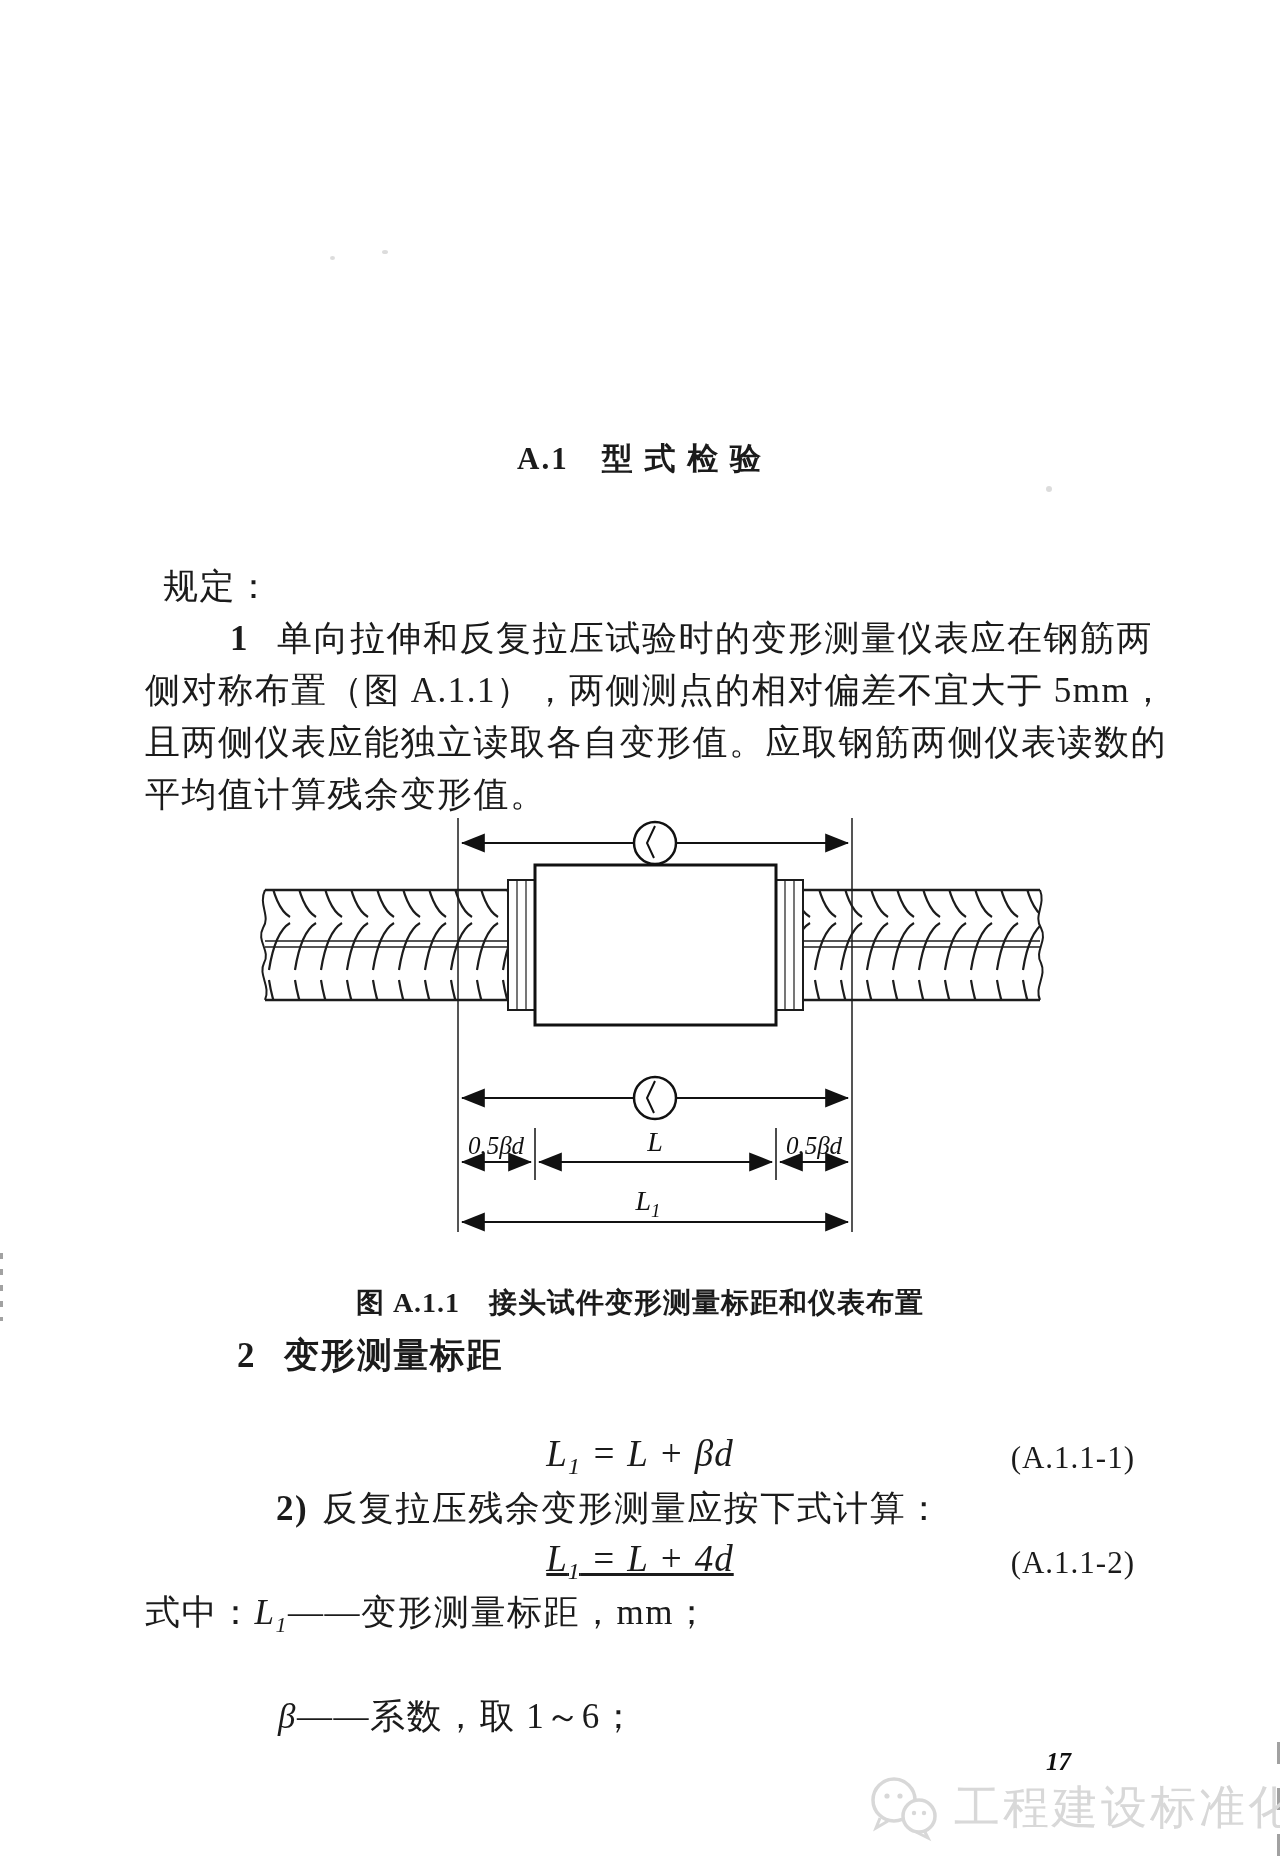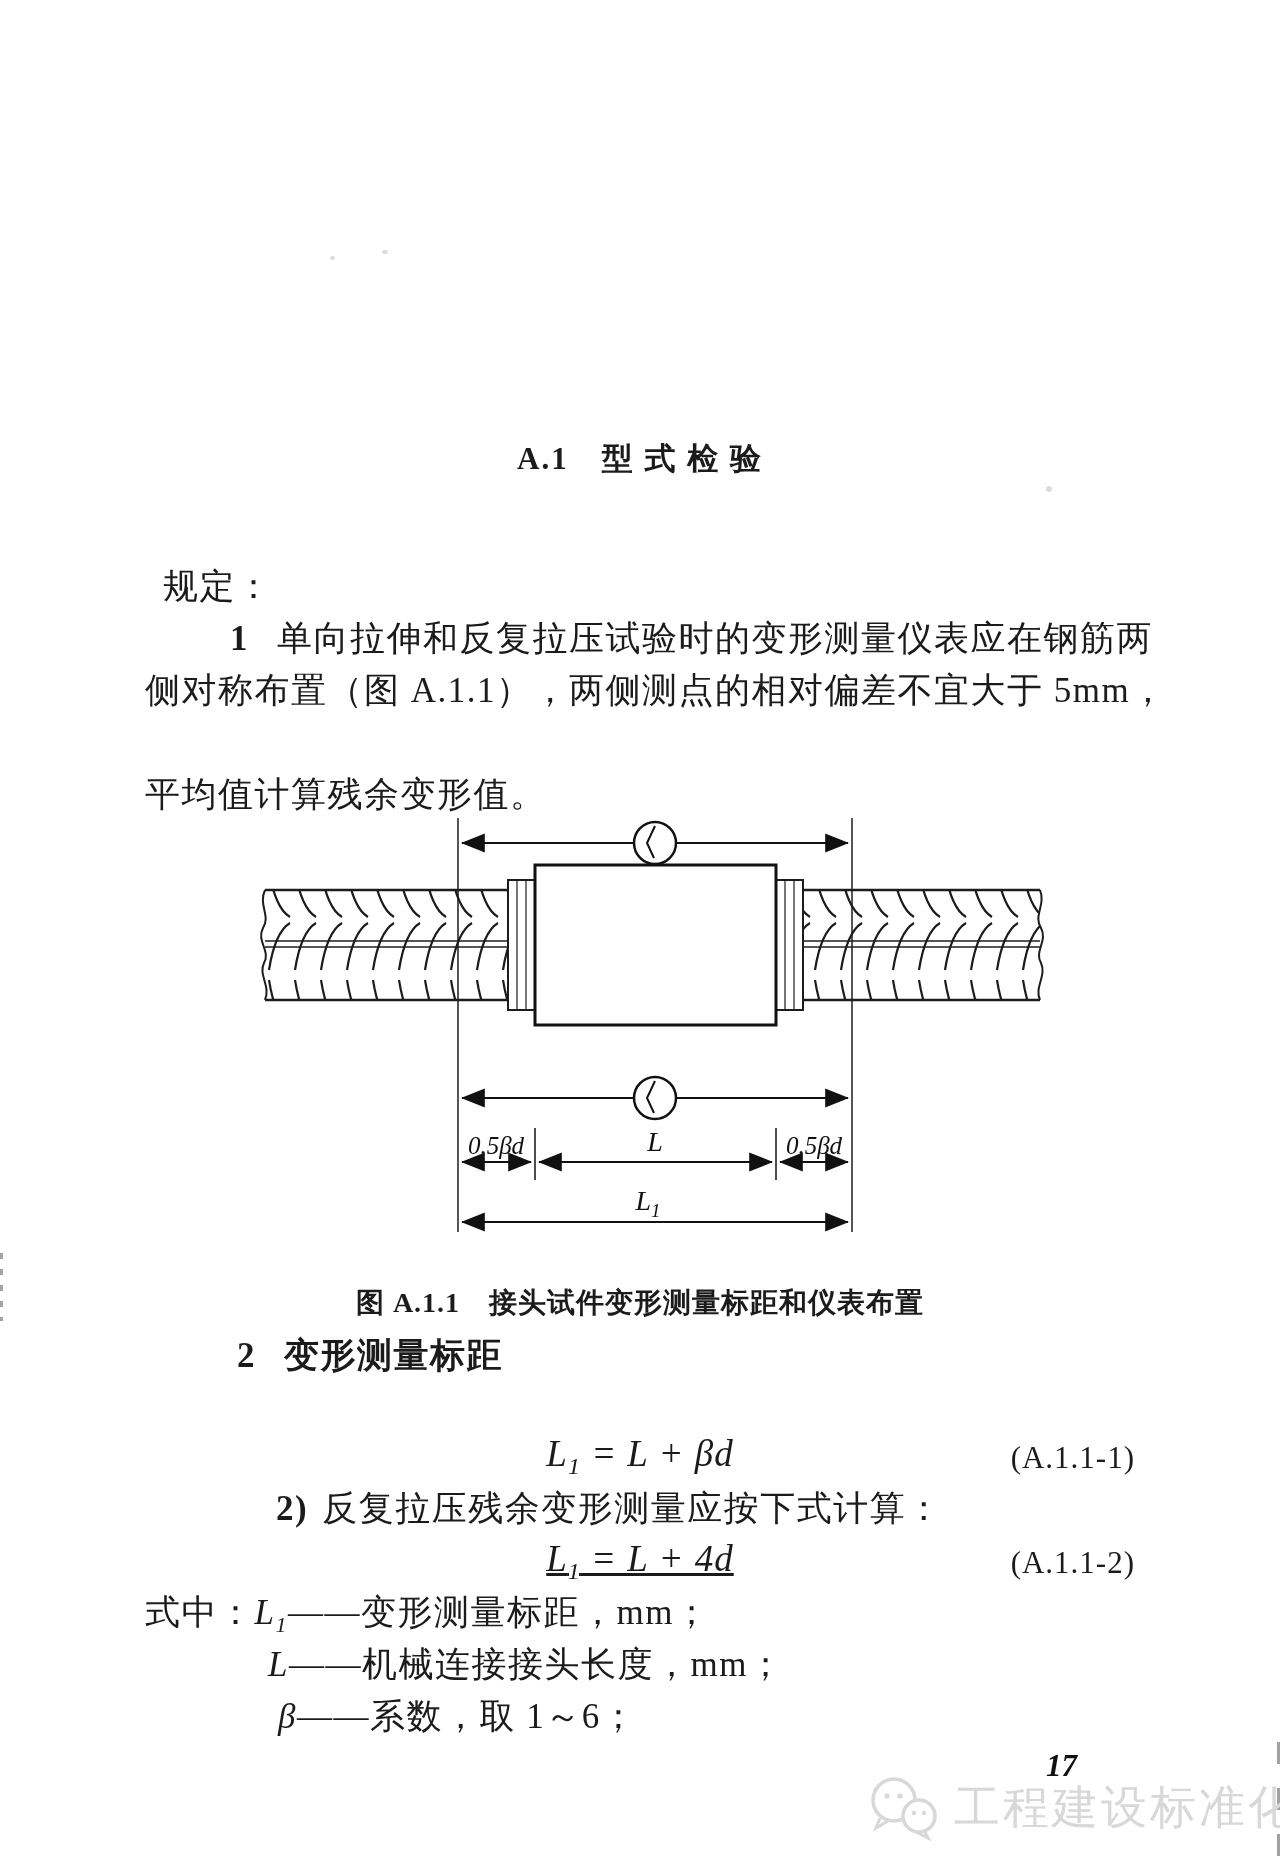--- a/index.html
+++ b/index.html
@@ -19,21 +19,21 @@
   .blabel{font-weight:700;margin-right:24px;letter-spacing:1px;}
   .bnum{font-weight:700;margin-right:28px;}
   .caption{top:1284px;font-size:28px;font-weight:600;letter-spacing:1px;}
   .item2line{font-size:35px;font-weight:700;letter-spacing:1.5px;white-space:nowrap;}
   .subnum{margin-right:14px;font-weight:700;}
   .formula{font-size:37px;font-style:italic;letter-spacing:1px;}
   .formula .fsub{font-size:24px;font-style:italic;vertical-align:sub;}
   .eqno{font-size:31px;letter-spacing:1px;text-align:right;width:180px;}
   .wvar{font-style:italic;font-family:"Liberation Serif",serif;}
   .wsub{font-size:22px;vertical-align:sub;font-style:italic;}
-  .pageno{top:1748px;left:1046px;font-size:31px;font-style:italic;font-weight:600;color:#101010;}
+  .pageno{top:1748px;left:1046px;font-size:25px;font-style:italic;font-weight:600;color:#101010;}
   .watermark{top:1772px;left:866px;display:flex;align-items:center;color:#d8d8d8;}
   .wm-text{font-size:46px;letter-spacing:3px;white-space:nowrap;}
   .speck{position:absolute;background:#9a9a9a;border-radius:50%;opacity:.35;}
   .edge-dash{position:absolute;left:0;top:1253px;width:3px;height:68px;
     background:repeating-linear-gradient(#555 0 6px,transparent 6px 16px);opacity:.55;}
   .edge-right{position:absolute;right:0;top:1742px;width:3px;height:116px;
     background:repeating-linear-gradient(#444 0 22px,transparent 22px 46px);opacity:.5;}
   svg text{font-family:"Liberation Serif","DejaVu Serif",serif;}
   .dimlabel{font-style:italic;fill:#111;}
 </style>
@@ -49,20 +49,21 @@
   <div class="edge-right"></div>
 
   <div class="abs center section-heading">A.1　型 式 检 验</div>
 
   <div class="abs bodyline" style="top:566px;left:163px;">规定：</div>
 
   <div class="abs bodyline" style="top:618px;left:230px;">
     <span class="bnum">1</span><span>单向拉伸和反复拉压试验时的变形测量仪表应在钢筋两</span>
   </div>
   <div class="abs bodyline" style="top:670px;left:145px;">侧对称布置（图 A.1.1），两侧测点的相对偏差不宜大于 5mm，</div>
+  <div class="abs bodyline" style="top:722px;left:145px;">且两侧仪表应能独立读取各自变形值。应取钢筋两侧仪表读数的</div>
   <div class="abs bodyline" style="top:774px;left:145px;">平均值计算残余变形值。</div>
 
   <svg class="abs" style="top:810px;left:240px;" width="830" height="430" viewBox="0 0 830 430">
     <defs>
       <marker id="arr" viewBox="0 0 10 8" refX="9.5" refY="4" markerWidth="12" markerHeight="10" orient="auto-start-reverse">
         <path d="M0,0 L10,4 L0,8 z" fill="#111"></path>
       </marker>
       <pattern id="ribs" width="26" height="110" patternUnits="userSpaceOnUse">
         <path d="M3,50 Q9,12 24,3" fill="none" stroke="#1c1c1c" stroke-width="2.2"></path>
         <path d="M3,60 Q9,98 24,107" fill="none" stroke="#1c1c1c" stroke-width="2.2"></path>
@@ -139,23 +140,20 @@
   </div>
 
   <div class="abs center formula" style="top:1537px;text-decoration:underline;">
     <span>L</span><span class="fsub">1</span><span> = L + 4d</span>
   </div>
   <div class="abs eqno" style="top:1545px;left:955px;">(A.1.1-2)</div>
 
   <div class="abs bodyline" style="top:1592px;left:145px;">
     <span>式中：</span><span class="wvar">L</span><span class="wsub">1</span><span>——变形测量标距，mm；</span>
   </div>
-  <div class="abs bodyline" style="top:1644px;left:268px;">
-    <span class="wvar">L</span><span class="wsub"></span><span>——机械连接接头长度，mm；</span>
-  </div>
   <div class="abs bodyline" style="top:1696px;left:278px;">
     <span class="wvar">β</span><span class="wsub"></span><span>——系数，取 1～6；</span>
   </div>
 
   <div class="abs pageno">17</div>
 
   <div class="abs watermark">
     <svg width="80" height="72" viewBox="0 0 80 72" style="margin-right:8px;">
       <circle cx="28" cy="28" r="21" fill="none" stroke="#d8d8d8" stroke-width="3.5"></circle>
       <path d="M14,46 L10,56 L22,49" fill="none" stroke="#d8d8d8" stroke-width="3"></path>

